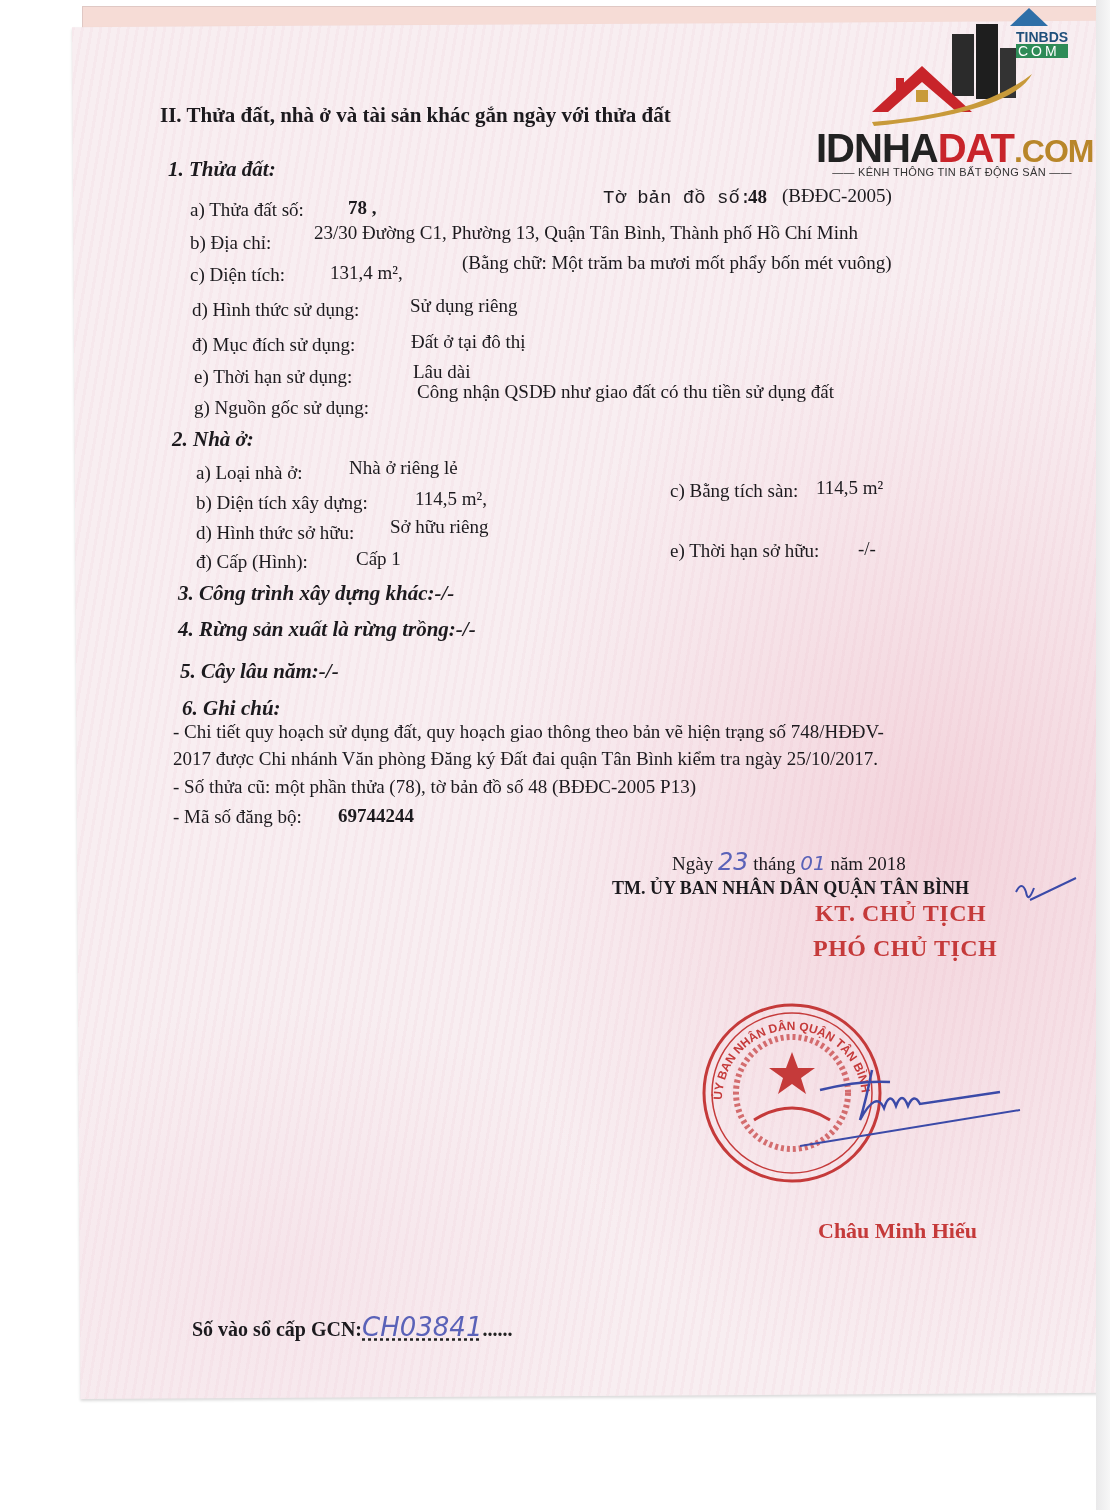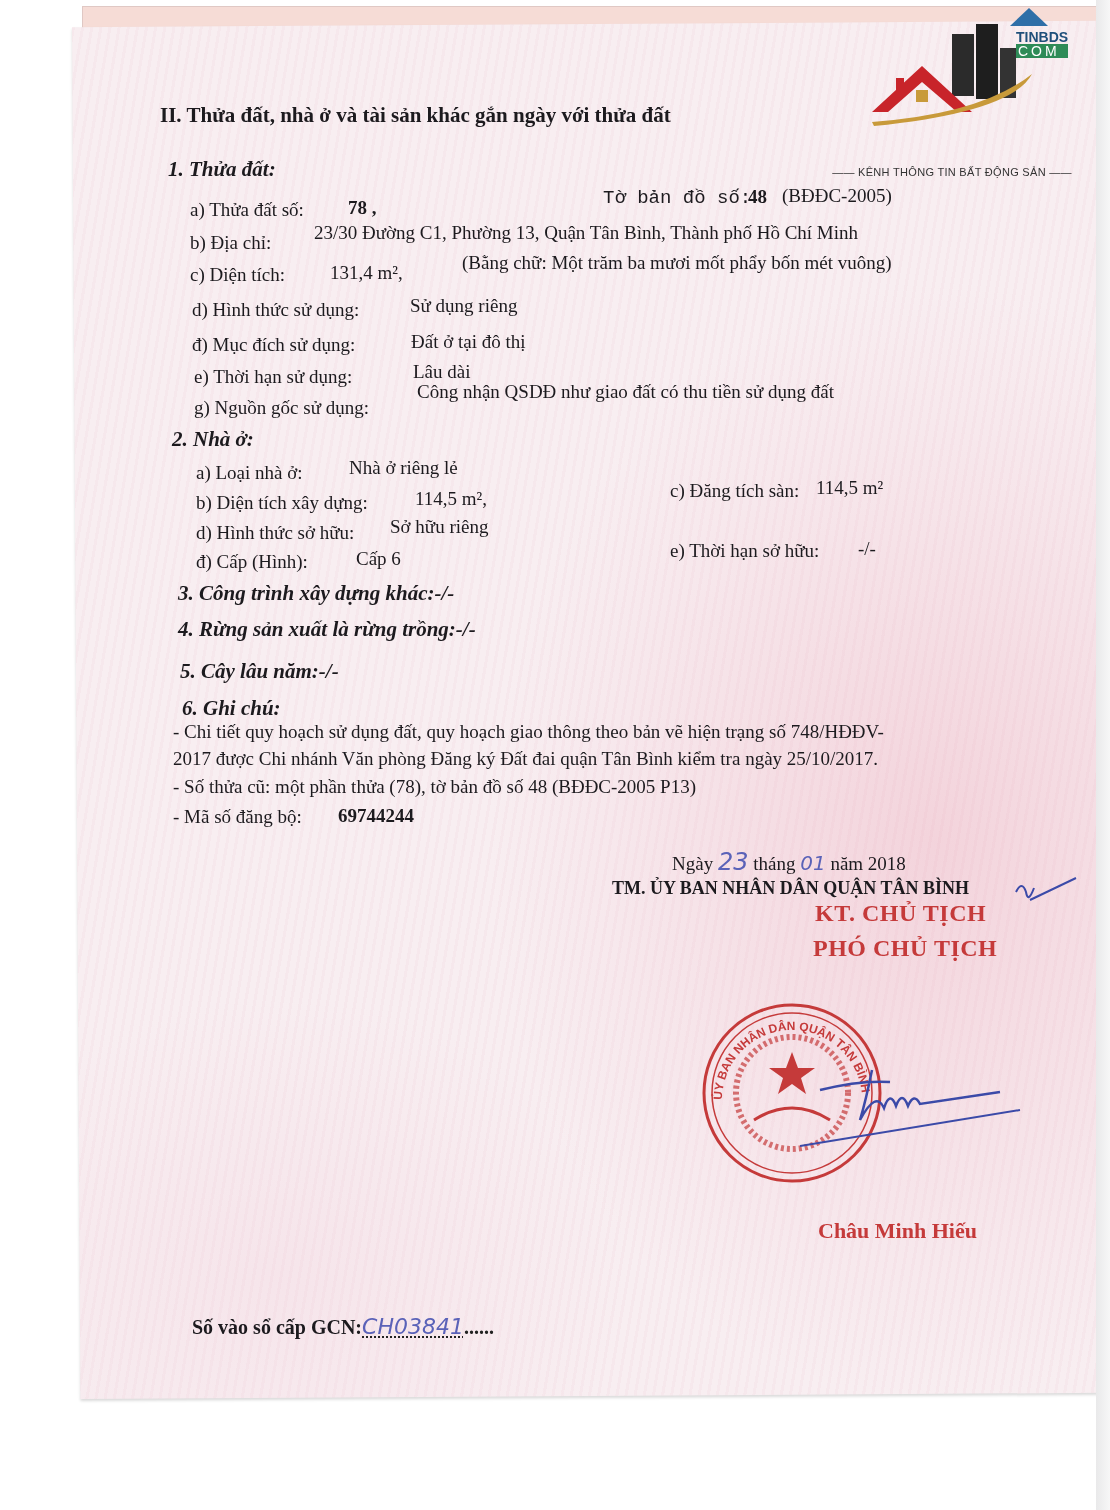--- a/index.html
+++ b/index.html
@@ -70,20 +70,23 @@
     <rect x="188" y="44" width="16" height="50" fill="#333"></rect>
     <polygon points="60,108 110,62 160,108 145,108 110,78 76,108" fill="#c8242a"></polygon>
     <rect x="84" y="74" width="8" height="16" fill="#c8242a"></rect>
     <rect x="104" y="86" width="12" height="12" fill="#c89a3a"></rect>
     <path d="M60,118 Q170,110 220,70 Q200,108 62,122 Z" fill="#c89a3a"></path>
   </svg>
   <div class="tinbds">
     <span>TINBDS</span>
     <span class="com">COM</span>
   </div>
+  <div class="logo-main">
+    <span class="black">IDNHA</span><span class="red2">DAT</span><span class="gold">.COM</span>
+  </div>
   <div class="logo-tag">—— <span>KÊNH THÔNG TIN BẤT ĐỘNG SẢN</span> ——</div>
 </div>
 
 <div class="txt h-section" style="left:160px;top:104px;">II. Thửa đất, nhà ở và tài sản khác gắn ngày với thửa đất</div>
 
 <div class="txt h-sub" style="left:168px;top:158px;">1. Thửa đất:</div>
 
 <div class="txt" style="left:190px;top:199px;">a) Thửa đất số:</div>
 <div class="txt bold" style="left:348px;top:197px;">78 ,</div>
 <div class="txt" style="left:603px;top:187px;font-family:Liberation Mono, monospace;">Tờ bản đồ số:</div>
@@ -109,28 +112,28 @@
 <div class="txt" style="left:194px;top:397px;">g) Nguồn gốc sử dụng:</div>
 <div class="txt" style="left:417px;top:381px;">Công nhận QSDĐ như giao đất có thu tiền sử dụng đất</div>
 
 <div class="txt h-sub" style="left:172px;top:428px;">2. Nhà ở:</div>
 
 <div class="txt" style="left:196px;top:462px;">a) Loại nhà ở:</div>
 <div class="txt" style="left:349px;top:457px;">Nhà ở riêng lẻ</div>
 
 <div class="txt" style="left:196px;top:492px;">b) Diện tích xây dựng:</div>
 <div class="txt" style="left:415px;top:488px;">114,5 m²,</div>
-<div class="txt" style="left:670px;top:480px;">c) Đăng tích sàn:</div>
+<div class="txt" style="left:670px;top:480px;">c) Bằng tích sàn:</div>
 <div class="txt" style="left:816px;top:477px;">114,5 m²</div>
 
 <div class="txt" style="left:196px;top:522px;">d) Hình thức sở hữu:</div>
 <div class="txt" style="left:390px;top:516px;">Sở hữu riêng</div>
 
 <div class="txt" style="left:196px;top:551px;">đ) Cấp (Hình):</div>
-<div class="txt" style="left:356px;top:548px;">Cấp 6</div>
+<div class="txt" style="left:356px;top:548px;">Cấp 1</div>
 <div class="txt" style="left:670px;top:540px;font-family:Liberation Serif, serif;">e) Thời hạn sở hữu:</div>
 <div class="txt" style="left:858px;top:538px;">-/-</div>
 
 <div class="txt h-sub" style="left:178px;top:582px;">3. Công trình xây dựng khác:-/-</div>
 <div class="txt h-sub" style="left:178px;top:618px;">4. Rừng sản xuất là rừng trồng:-/-</div>
 <div class="txt h-sub" style="left:180px;top:660px;">5. Cây lâu năm:-/-</div>
 
 <div class="txt h-sub" style="left:182px;top:697px;">6. Ghi chú:</div>
 <div class="txt" style="left:173px;top:721px;">- Chi tiết quy hoạch sử dụng đất, quy hoạch giao thông theo bản vẽ hiện trạng số 748/HĐĐV-</div>
 <div class="txt" style="left:173px;top:748px;">2017 được Chi nhánh Văn phòng Đăng ký Đất đai quận Tân Bình kiểm tra ngày 25/10/2017.</div>
@@ -164,14 +167,14 @@
   </text>
 </svg>
 
 <svg style="position:absolute;left:800px;top:1050px;" width="240" height="100">
   <path d="M20,40 Q60,30 90,32 M72,20 Q66,50 60,70 Q76,40 84,58 Q90,40 96,56 Q102,40 108,56 Q114,42 120,54 L200,42" stroke="#3b4aa8" stroke-width="2.5" fill="none"></path>
   <path d="M0,96 L220,60" stroke="#3b4aa8" stroke-width="2" fill="none"></path>
 </svg>
 <div class="txt red" style="left:818px;top:1220px;font-size:22px;letter-spacing:0;">Châu Minh Hiếu</div>
 
 <div class="txt bold" style="left:192px;top:1316px;font-size:20px;">
-  <span>Số vào sổ cấp GCN:</span><span class="hand" style="font-size:22px;font-weight:normal;text-decoration:underline dotted #222;">CH03841</span><span class="dots">......</span>
+  <span>Số vào sổ cấp GCN:</span><span class="hand" style="font-size:26px;font-weight:normal;text-decoration:underline dotted #222;">CH03841</span><span class="dots">......</span>
 </div>
 
 </body></html>

